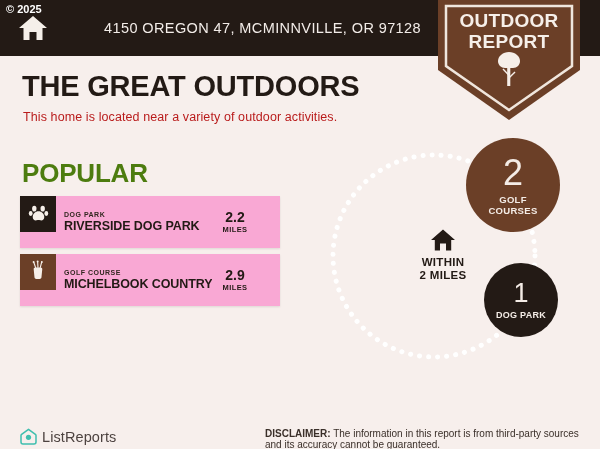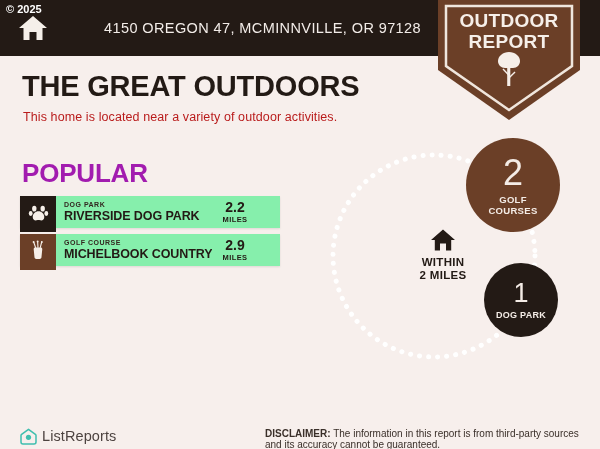--- a/index.html
+++ b/index.html
@@ -90,36 +90,36 @@
     font-size: 12.5px;
     color: #b91c1c;
     letter-spacing: 0.1px;
   }
   .section-title {
     position: absolute;
     left: 22px; top: 158px;
     font-size: 26px;
     font-weight: bold;
     letter-spacing: -0.2px;
-    color: #a21caf;
+    color: #4d7c0f;
   }
 
   
   .poi-list {
     position: absolute;
     left: 20px; top: 196px;
     width: 260px;
   }
   .poi-row {
     position: relative;
     display: flex;
     align-items: stretch;
-    height: 32px;
+    height: 52px;
     margin-bottom: 6px;
-    background: #86efac;
+    background: #f9a8d4;
     box-shadow: 0 1px 2px rgba(0,0,0,0.10);
   }
   .poi-tile {
     width: 36px;
     min-width: 36px;
     height: 36px;
     display: flex;
     align-items: center;
     justify-content: center;
   }
@@ -232,21 +232,21 @@
     letter-spacing: 0.3px;
     line-height: 11px;
   }
   .bubble-dog .bubble-lbl { font-size: 9px; }
 
   
   .footer-logo {
     position: absolute;
     left: 20px; top: 428px;
     display: flex;
-    align-items: flex-start;
+    align-items: center;
   }
   .footer-logo-mark { width: 17px; height: 17px; margin-right: 5px; }
   .footer-logo-text {
     font-size: 14.5px;
     color: #4d4340;
     letter-spacing: 0.1px;
   }
   .disclaimer {
     position: absolute;
     left: 265px; top: 428px;

